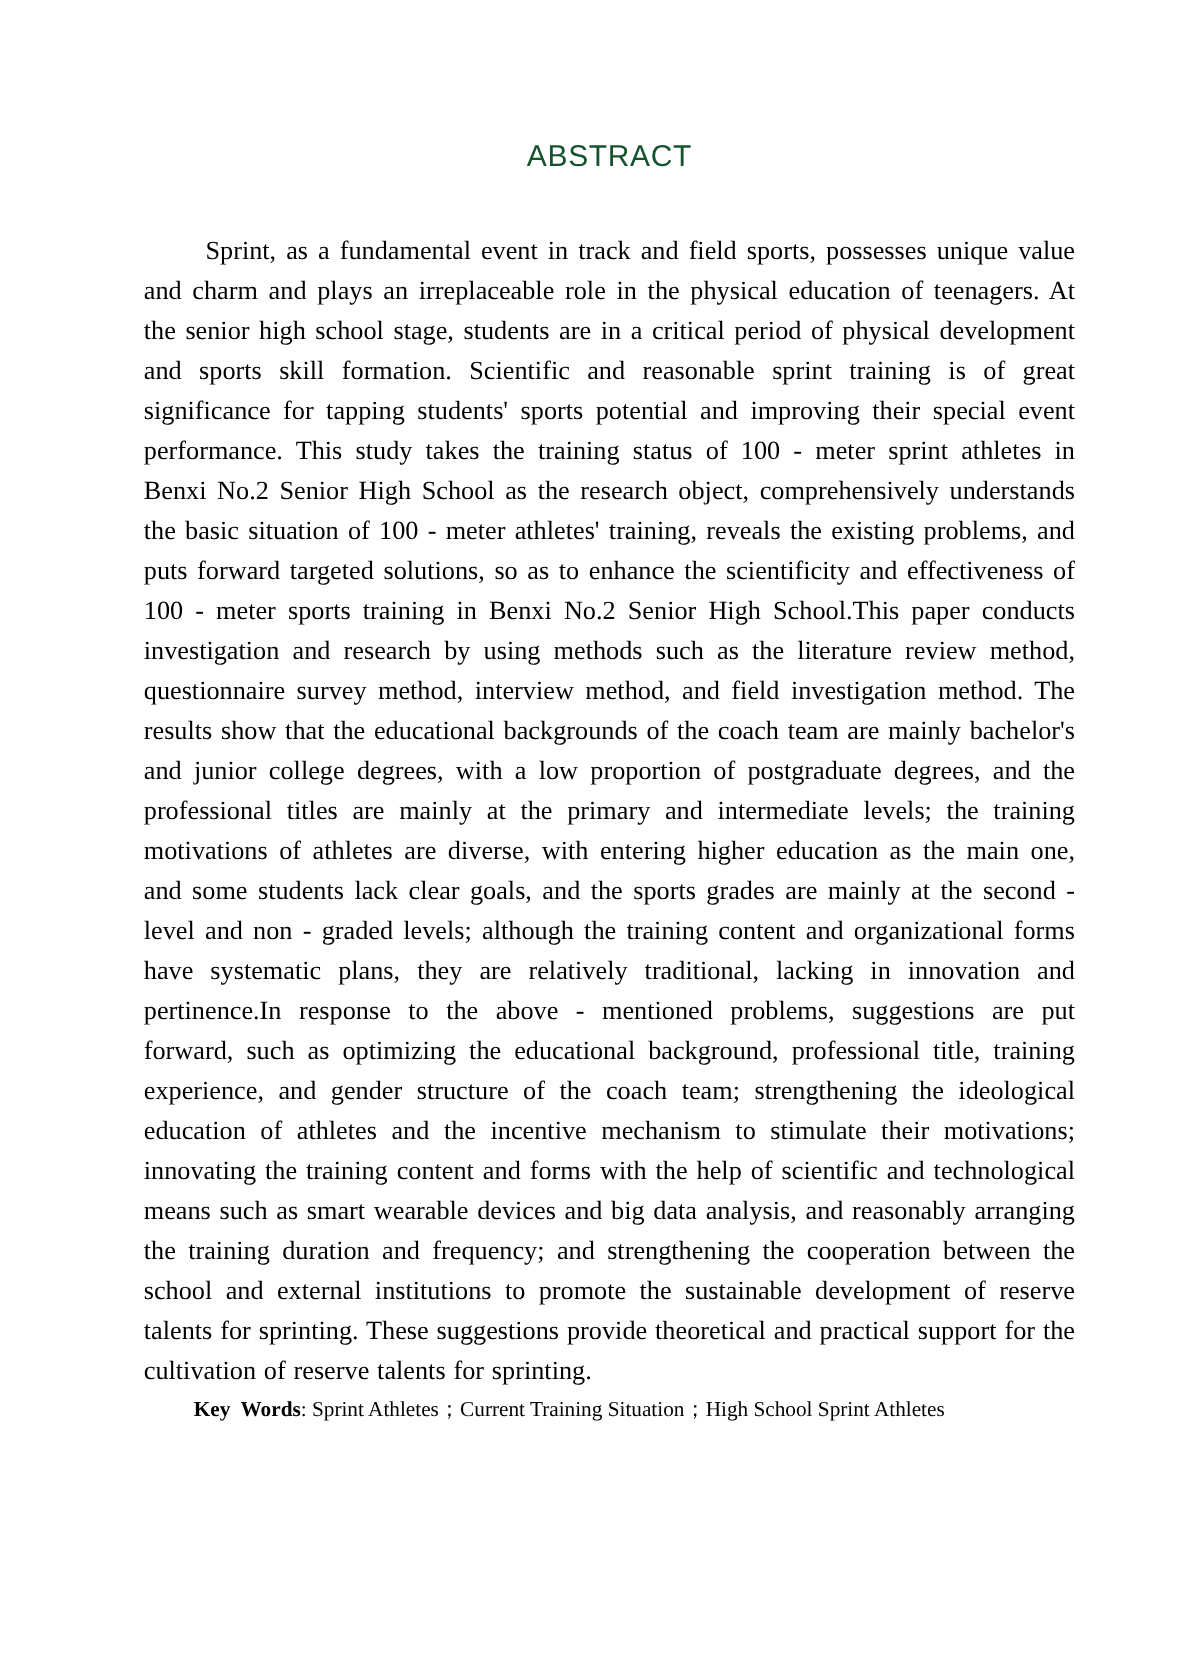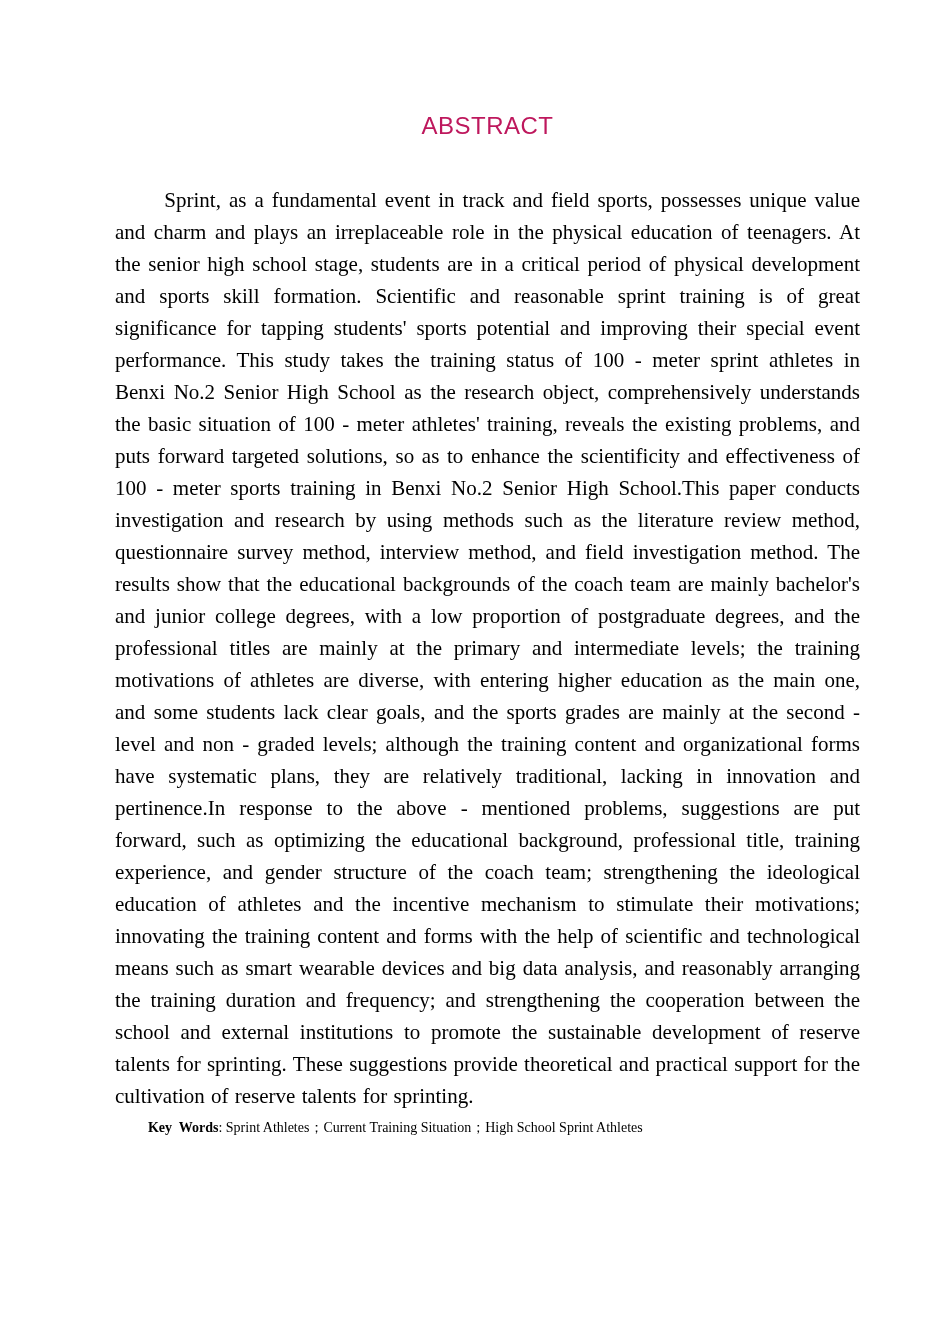--- a/index.html
+++ b/index.html
@@ -18,32 +18,32 @@
     color: #000000;
     font-family: "Liberation Serif", serif;
   }
   .doc-title {
     font-family: "Liberation Sans", sans-serif;
     font-size: 24px;
     font-weight: 400;
     letter-spacing: 0.5px;
     text-align: center;
     margin: 0 0 44px 0;
-    color: #be185d;
+    color: #14532d;
   }
   .abstract-body {
     font-size: 21px;
     line-height: 32px;
     text-align: justify;
     text-indent: 2.35em;
     margin: 0;
     word-spacing: 1px;
   }
   .keywords-line {
-    font-size: 14px;
+    font-size: 17px;
     line-height: 32px;
     text-align: left;
     text-indent: 2.35em;
     margin: 0;
   }
   .kw-label {
     font-weight: 700;
     white-space: pre;
   }
   .page-number {

